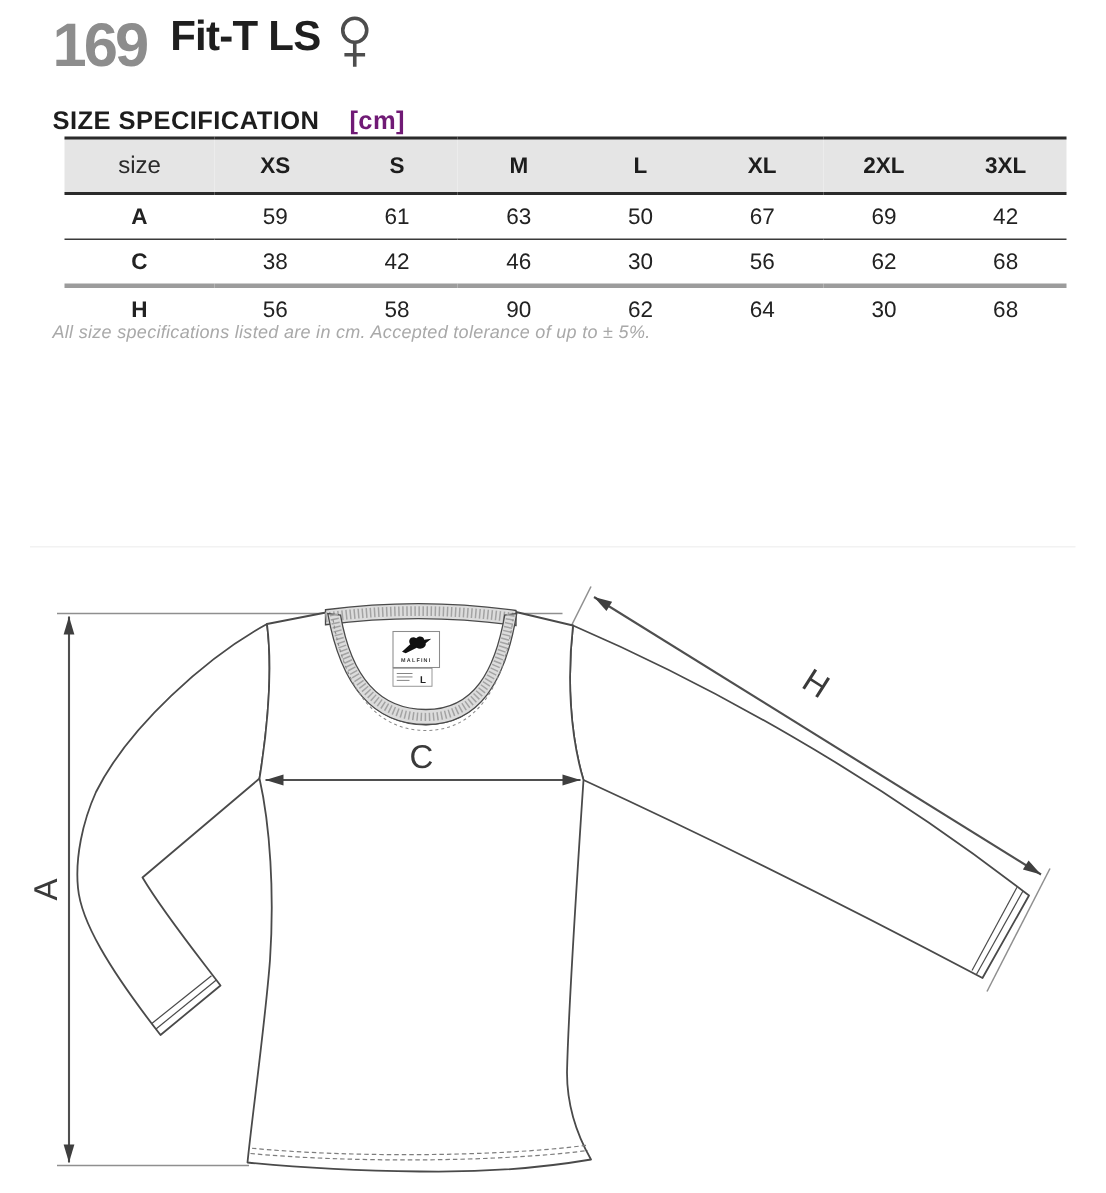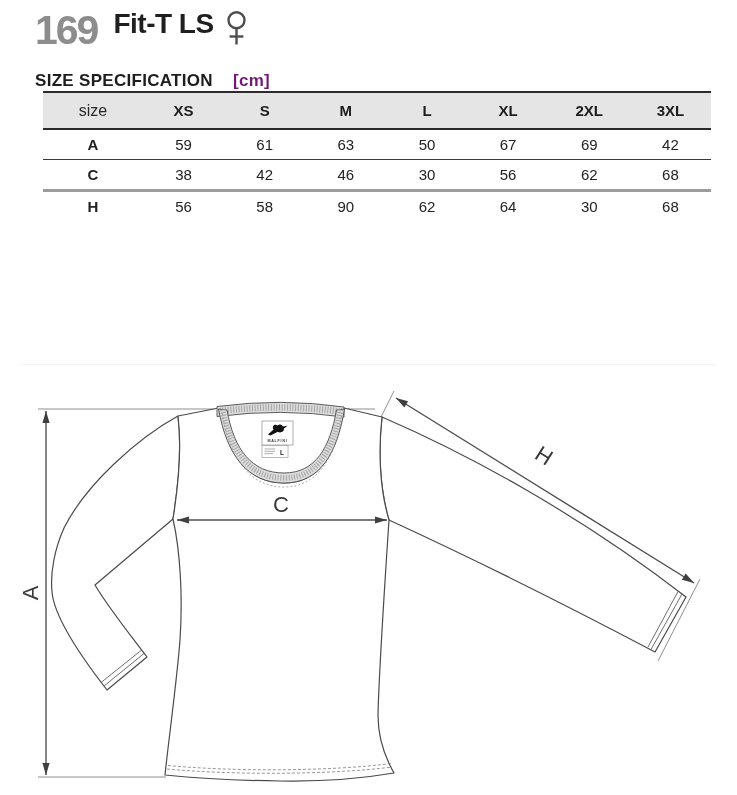--- a/index.html
+++ b/index.html
@@ -108,20 +108,21 @@
         <td>58</td>
         <td>90</td>
         <td>62</td>
         <td>64</td>
         <td>30</td>
         <td>68</td>
       </tr>
     </tbody>
   </table>
 
+  <div class="spec-note">All size specifications listed are in cm. Accepted tolerance of up to ± 5%.</div>
 
   <div class="faint-rule"></div>
 
   <div class="diagram-wrap">
   <svg width="737" height="415" viewBox="0 0 737 415">
     <g stroke="#8f8f8f" stroke-width="1" fill="none">
       <line x1="38" y1="29" x2="375" y2="29"></line>
       <line x1="38" y1="397" x2="166" y2="397"></line>
       <line x1="394" y1="11" x2="380" y2="39"></line>
       <line x1="700" y1="199" x2="658" y2="281"></line>

